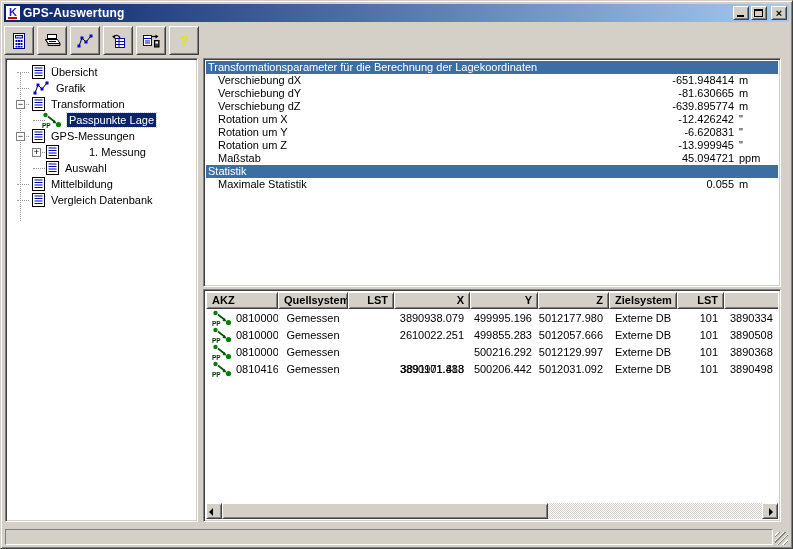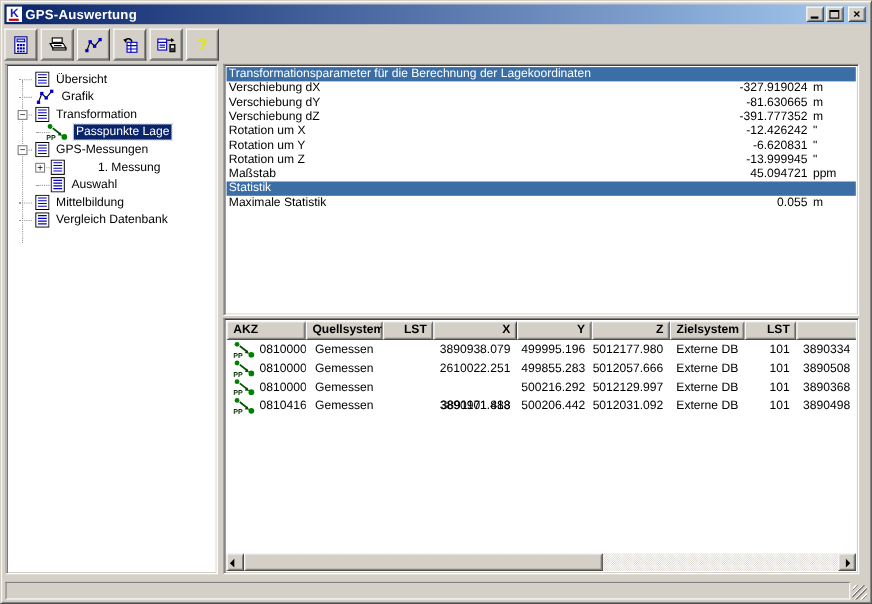--- a/index.html
+++ b/index.html
@@ -74,21 +74,21 @@
   .lvl1 > .expander{left:24px;}
   .tree-ic{margin-right:4px; display:flex; align-items:center;}
   .tree-label{padding:1px 2px;}
   .extra-indent .tree-label{margin-left:24px;}
   .sel .tree-label{background:var(--sel,#0a246a); color:#fff; outline:1px dotted #c0c7e8;}
 
   
   #params{position:absolute; left:2px; top:2px; right:2px; bottom:2px;}
   .param-header{height:13px; line-height:13px; background:var(--header-blue,#3a6ea5); color:#fff; padding-left:2px; overflow:hidden;}
   .param-row{height:13px; line-height:13px; display:flex;}
-  .p-label{padding-left:2px; flex:0 0 auto;}
+  .p-label{padding-left:12px; flex:0 0 auto;}
   .p-num{margin-left:auto; text-align:right;}
   .p-unit{flex:0 0 44px; padding-left:5px;}
 
   
   #thead{position:absolute; left:2px; top:2px; right:2px; height:33px; display:flex; overflow:hidden;font-weight:bold;}
   .th{
     height:17px; background:#d4d0c8; flex:0 0 auto;
     border:1px solid; border-color:#ffffff #404040 #404040 #ffffff;
     box-shadow: inset 1px 1px 0 #d4d0c8, inset -1px -1px 0 #808080;
     padding:1px 5px 0 5px; overflow:hidden; white-space:nowrap;
@@ -358,31 +358,31 @@
           <span class="tree-label">Vergleich Datenbank</span>
         </div>
       </div>
   </div>
 
   <div class="sunken params-panel">
     <div id="params">
         <div class="param-header">Transformationsparameter für die Berechnung der Lagekoordinaten</div>
         <div class="param-row">
           <span class="p-label">Verschiebung dX</span>
-          <span class="p-num">-327.919024</span>
+          <span class="p-num">-651.948414</span>
           <span class="p-unit">m</span>
         </div>
         <div class="param-row">
           <span class="p-label">Verschiebung dY</span>
           <span class="p-num">-81.630665</span>
           <span class="p-unit">m</span>
         </div>
         <div class="param-row">
           <span class="p-label">Verschiebung dZ</span>
-          <span class="p-num">-391.777352</span>
+          <span class="p-num">-639.895774</span>
           <span class="p-unit">m</span>
         </div>
         <div class="param-row">
           <span class="p-label">Rotation um X</span>
           <span class="p-num">-12.426242</span>
           <span class="p-unit">"</span>
         </div>
         <div class="param-row">
           <span class="p-label">Rotation um Y</span>
           <span class="p-num">-6.620831</span>

